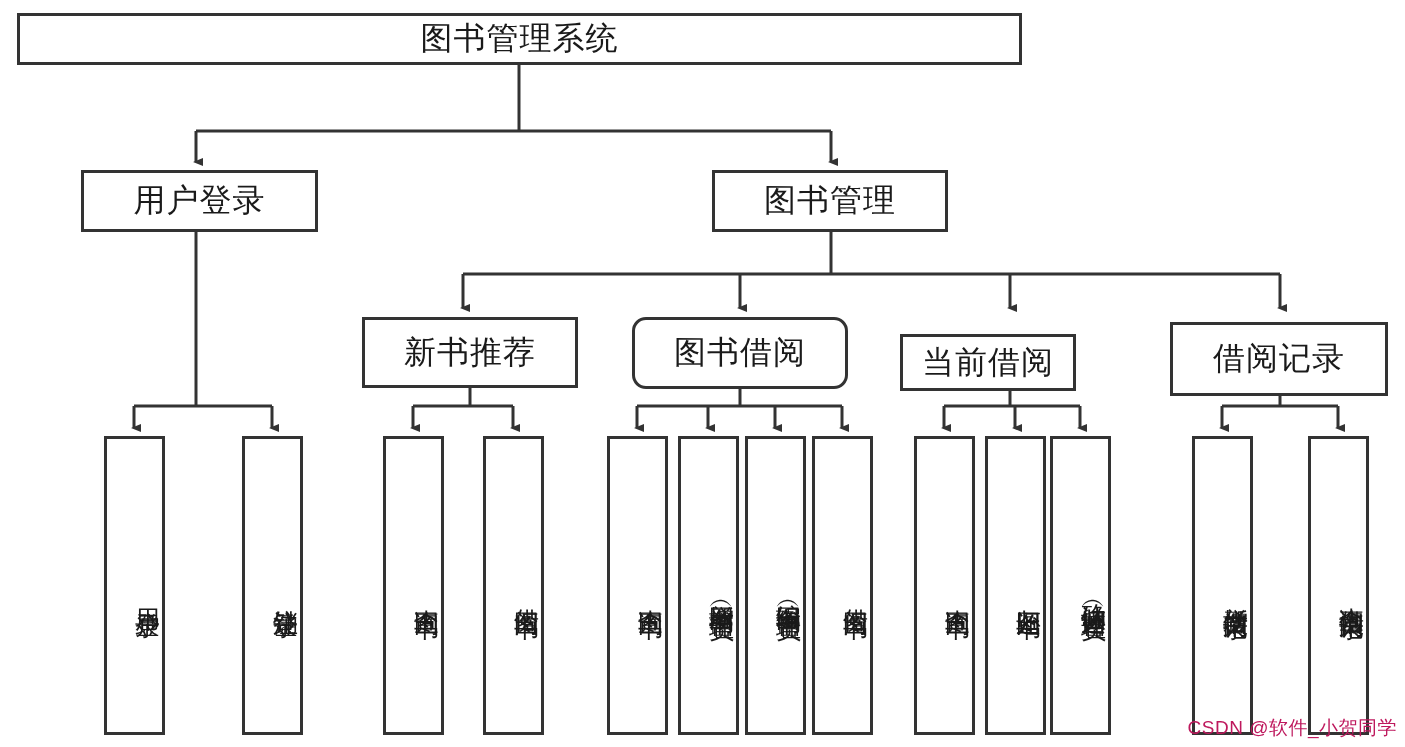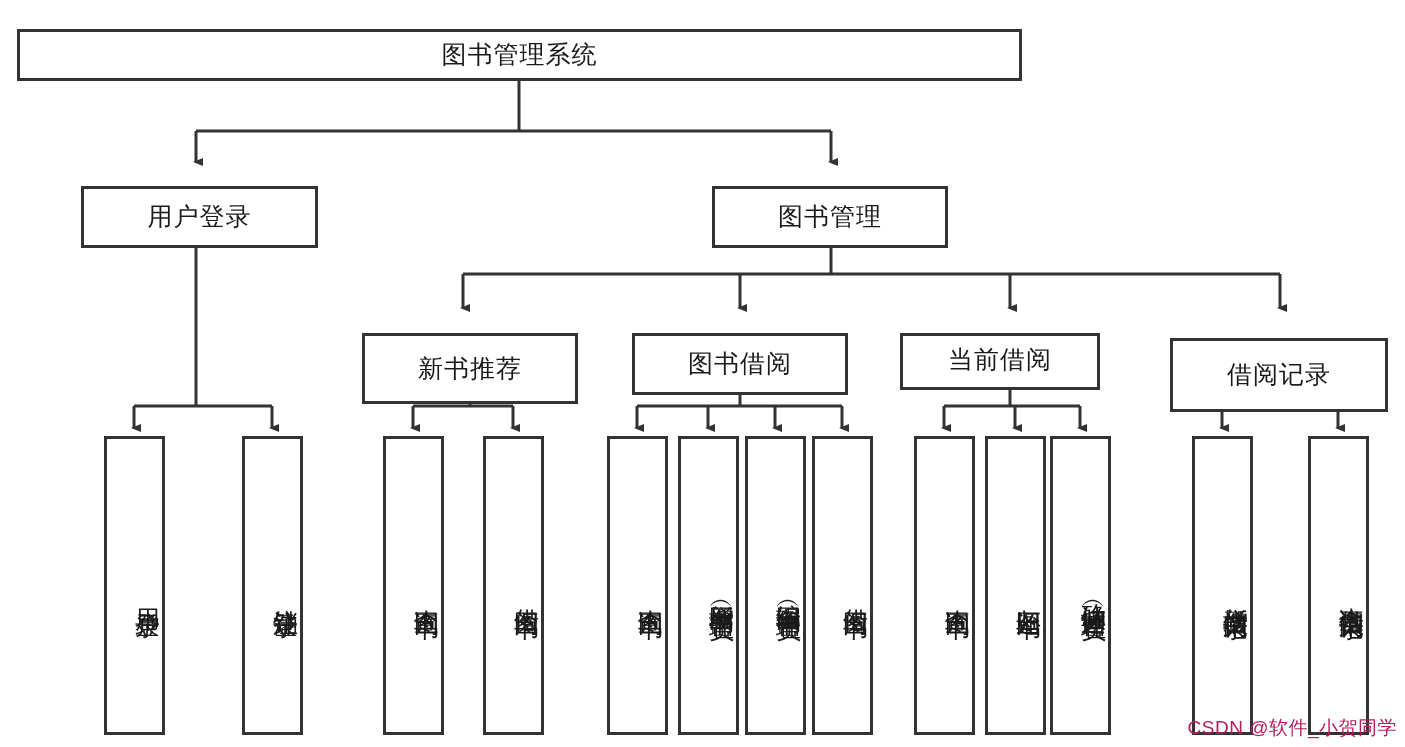--- a/index.html
+++ b/index.html
@@ -30,24 +30,23 @@
     position: absolute;
     box-sizing: border-box;
     background: #ffffff;
     border: 3px solid #333333;
     display: flex;
     align-items: center;
     justify-content: center;
     color: #1a1a1a;
   }
   .node.horiz {
-    font-size: 25px;
+    font-size: 32px;
     letter-spacing: 1px;
     line-height: 1.1;
-    margin-top: 16px;
   }
   .node.vert {
     writing-mode: vertical-rl;
     text-orientation: upright;
     font-size: 25px;
     line-height: 1.15;
     letter-spacing: 2px;
     align-items: flex-start;
     justify-content: center;
     padding-top: 14px;
@@ -121,22 +120,22 @@
       <path d="M1338,406 L1338,428" marker-end="url(#arrow)"></path>
     </g>
   </svg>
 
   <div class="node horiz" style="left:17px; top:13px; width:1005px; height:52px;">图书管理系统</div>
 
   <div class="node horiz" style="left:81px; top:170px; width:237px; height:62px;">用户登录</div>
   <div class="node horiz" style="left:712px; top:170px; width:236px; height:62px;">图书管理</div>
 
   <div class="node horiz" style="left:362px; top:317px; width:216px; height:71px;">新书推荐</div>
-  <div class="node horiz" style="left:632px; top:317px; width:216px; height:62px;">图书借阅</div>
-  <div class="node horiz" style="left:900px; top:317px; width:200px; height:57px;font-family:Liberation Mono, monospace;">当前借阅</div>
+  <div class="node horiz" style="left:632px; top:317px; width:216px; height:72px;border-radius:14px;">图书借阅</div>
+  <div class="node horiz" style="left:900px; top:334px; width:176px; height:57px;">当前借阅</div>
   <div class="node horiz" style="left:1170px; top:322px; width:218px; height:74px;">借阅记录</div>
 
   <div class="node vert" style="left:104px; top:436px; width:61px; height:299px;">
     <span class="vlabel">用户登录</span>
   </div>
   <div class="node vert" style="left:242px; top:436px; width:61px; height:299px;">
     <span class="vlabel">注销登录</span>
   </div>
 
   <div class="node vert" style="left:383px; top:436px; width:61px; height:299px;">

